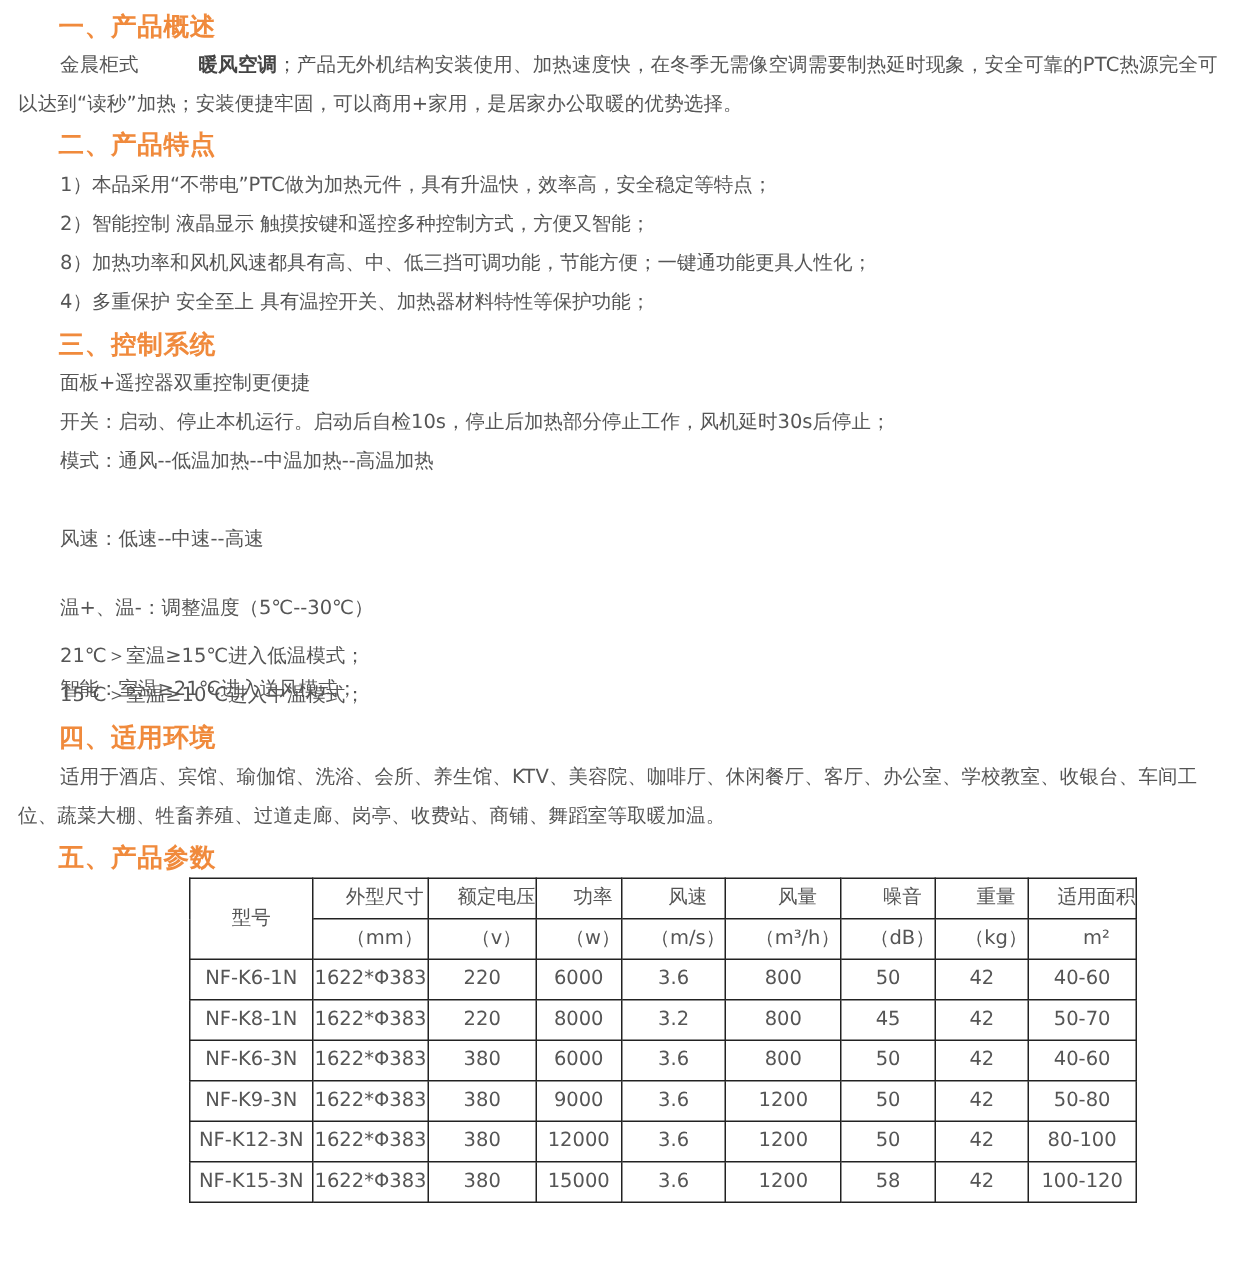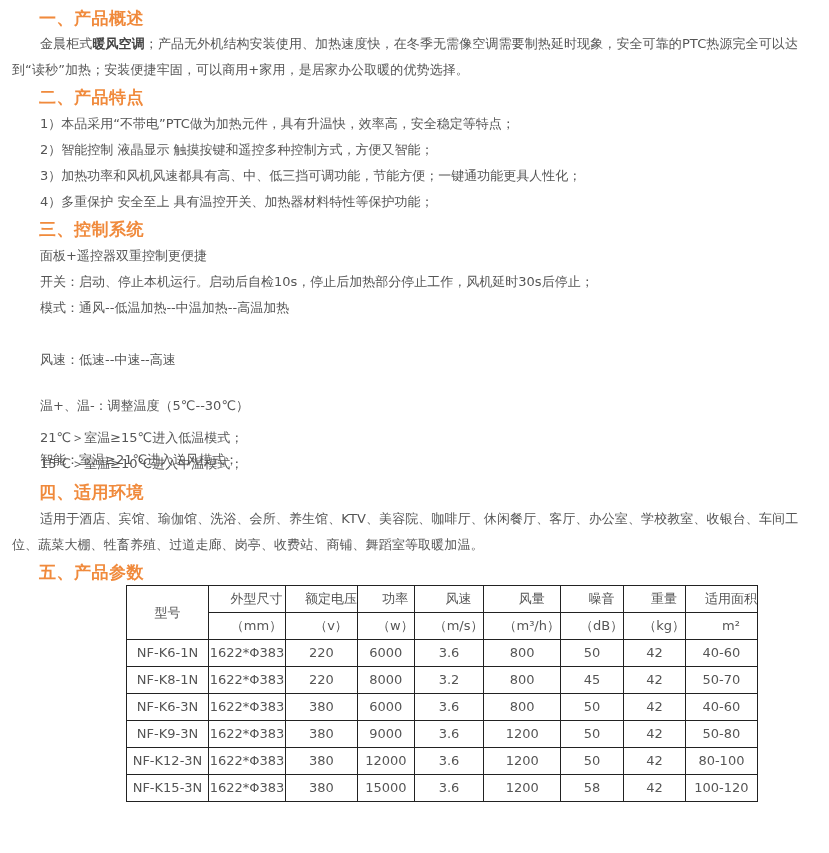--- a/index.html
+++ b/index.html
@@ -16,21 +16,21 @@
     letter-spacing: 0.5px;
   }
   .p {
     position: absolute; left: 40px; line-height: 26px; font-size: 13px; color: #555;
     white-space: nowrap;
   }
   .para {
     position: absolute; left: 12px; width: 805px; line-height: 26px; font-size: 13px; color: #555;
     text-indent: 28px; letter-spacing: 0.1px;
   }
-  .para b { color: #444; font-weight: bold; }
+  .para b { color: #444; font-weight: bold; margin-left: 40px; }
   table.spec {
     position: absolute; left: 126px; top: 585px;
     border-collapse: collapse; font-size: 13px; color: #555;
   }
   table.spec td {
     border: 1px solid #222; text-align: center; padding: 0; height: 26px; line-height: 26px;
     white-space: nowrap;
   }
   table.spec td.hd { height: 26px; padding-left: 19px; }
 </style>
@@ -38,24 +38,24 @@
 <body>
 
 <div class="page">
 
   <div class="h" style="top:7px;">一、产品概述</div>
   <div class="para" style="top:31px;"><span>金晨柜式</span><b>暖风空调</b><span>；产品无外机结构安装使用、加热速度快，在冬季无需像空调需要制热延时现象，安全可靠的PTC热源完全可以达到“读秒”加热；安装便捷牢固，可以商用+家用，是居家办公取暖的优势选择。</span></div>
 
   <div class="h" style="top:86px;">二、产品特点</div>
   <div class="p" style="top:111px;">1）本品采用“不带电”PTC做为加热元件，具有升温快，效率高，安全稳定等特点；</div>
   <div class="p" style="top:137px;">2）智能控制 液晶显示 触摸按键和遥控多种控制方式，方便又智能；</div>
-  <div class="p" style="top:163px;">3）加热功率和风机风速都具有高、中、低三挡可调功能，节能方便；一键通功能更具人性化；</div>
+  <div class="p" style="top:163px;">8）加热功率和风机风速都具有高、中、低三挡可调功能，节能方便；一键通功能更具人性化；</div>
   <div class="p" style="top:189px;">4）多重保护 安全至上 具有温控开关、加热器材料特性等保护功能；</div>
 
-  <div class="h" style="top:219px;font-family:Liberation Serif, serif;">三、控制系统</div>
+  <div class="h" style="top:219px;">三、控制系统</div>
   <div class="p" style="top:243px;">面板+遥控器双重控制更便捷</div>
   <div class="p" style="top:269px;">开关：启动、停止本机运行。启动后自检10s，停止后加热部分停止工作，风机延时30s后停止；</div>
   <div class="p" style="top:295px;">模式：通风--低温加热--中温加热--高温加热</div>
   <div class="p" style="top:347px;">风速：低速--中速--高速</div>
   <div class="p" style="top:393px;">温+、温-：调整温度（5℃--30℃）</div>
   <div class="p" style="top:399px;margin-top:48px;">智能：室温≥21℃进入送风模式；</div>
   <div class="p" style="top:425px;">21℃＞室温≥15℃进入低温模式；</div>
   <div class="p" style="top:451px;">15℃＞室温≥10℃进入中温模式；</div>
 
   <div class="h" style="top:481px;">四、适用环境</div>

